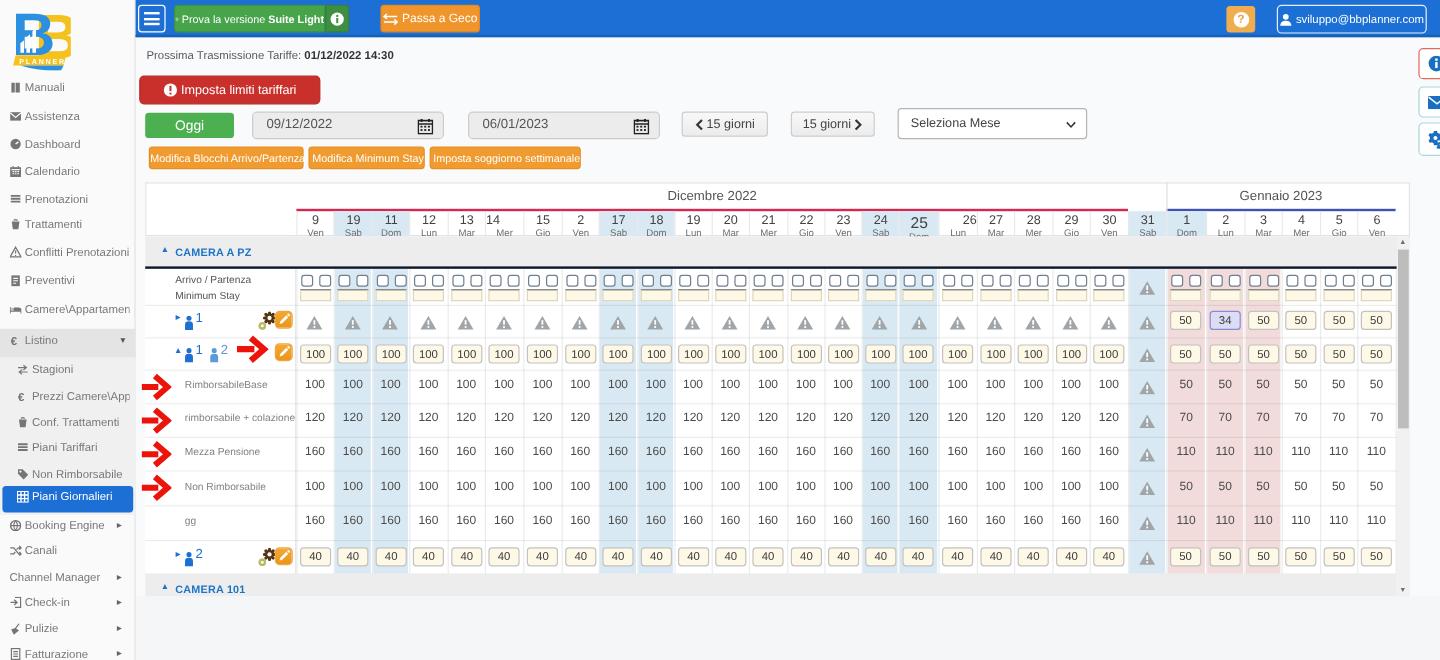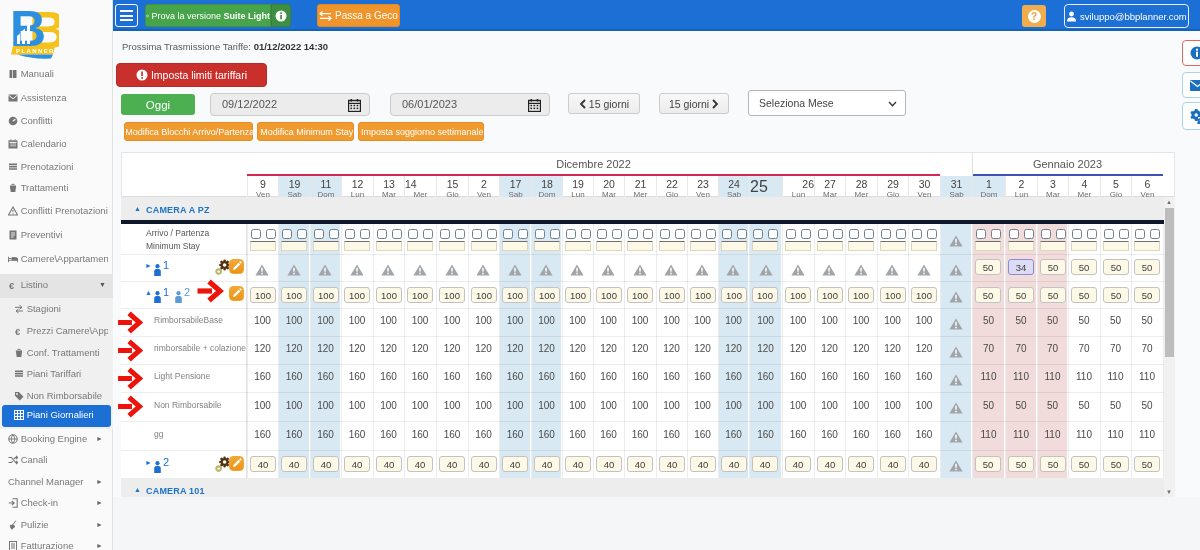--- a/index.html
+++ b/index.html
@@ -32,21 +32,21 @@
 <div class="ab" style="left:8px;top:68px;width:100px;height:14px;font-size:9.5px;color:#787878;white-space:nowrap;overflow:hidden;z-index:3"><svg width="10" height="10" viewBox="0 0 10 10" style="vertical-align:-1px">
       <path d="M1.5 1 h2.8 v8 H1.5 Z M5 1 h3.5 v8 H5 Z" fill="#757575"></path>
     </svg> <span style="vertical-align:1px">Manuali</span></div>
 <div class="ab" style="left:8px;top:91.5px;width:100px;height:14px;font-size:9.5px;color:#787878;white-space:nowrap;overflow:hidden;z-index:3"><svg width="10" height="10" viewBox="0 0 10 10" style="vertical-align:-1px">
       <rect x="0.5" y="1.5" width="9" height="7" fill="#757575"></rect>
       <path d="M0.5 2 L5 5.8 L9.5 2" stroke="#fafafa" fill="none"></path>
     </svg> <span style="vertical-align:1px">Assistenza</span></div>
 <div class="ab" style="left:8px;top:114.5px;width:100px;height:14px;font-size:9.5px;color:#787878;white-space:nowrap;overflow:hidden;z-index:3"><svg width="10" height="10" viewBox="0 0 10 10" style="vertical-align:-1px">
       <circle cx="5" cy="5" r="4.3" fill="#757575"></circle>
       <path d="M5 5 L7.4 3.2" stroke="#fafafa" stroke-width="1.2"></path>
-    </svg> <span style="vertical-align:1px">Conflitti</span></div>
+    </svg> <span style="vertical-align:1px">Dashboard</span></div>
 <div class="ab" style="left:8px;top:138px;width:100px;height:14px;font-size:9.5px;color:#787878;white-space:nowrap;overflow:hidden;z-index:3"><svg width="10" height="10" viewBox="0 0 10 10" style="vertical-align:-1px">
       <rect x="0.5" y="1.3" width="9" height="8.2" fill="#757575"></rect>
       <path d="M2.8 1.3 v-1 M7.2 1.3 v-1" stroke="#757575"></path>
       <path d="M1.5 3.4 h7" stroke="#fafafa"></path>
       <path d="M2.4 5 h1.4 M4.4 5 h1.4 M6.4 5 h1.4 M2.4 6.8 h1.4 M4.4 6.8 h1.4 M6.4 6.8 h1.4" stroke="#fafafa" stroke-width="0.9"></path>
     </svg> <span style="vertical-align:1px">Calendario</span></div>
 <div class="ab" style="left:8px;top:161px;width:100px;height:14px;font-size:9.5px;color:#787878;white-space:nowrap;overflow:hidden;z-index:3"><svg width="10" height="10" viewBox="0 0 10 10" style="vertical-align:-1px">
       <path d="M1 2.2 h8 M1 4.6 h8 M1 7 h8" stroke="#757575" stroke-width="1.6"></path>
     </svg> <span style="vertical-align:1px">Prenotazioni</span></div>
 <div class="ab" style="left:8px;top:181.5px;width:100px;height:14px;font-size:9.5px;color:#787878;white-space:nowrap;overflow:hidden;z-index:3"><svg width="10" height="10" viewBox="0 0 10 10" style="vertical-align:-1px">
@@ -287,21 +287,21 @@
   </div>
 <div class="ab" style="left:687px;top:176px;width:31px;height:21px;border-left:1px solid #e8e8e8">
     <div style="font-size:10.5px;color:#424242;text-align:center;margin-top:2px">23</div>
     <div style="font-size:8px;color:#6d6d6d;text-align:center">Ven</div>
   </div>
 <div class="ab" style="left:718px;top:176px;width:31px;height:21px;background:#d9e9f3;border-left:1px solid #e8e8e8">
     <div style="font-size:10.5px;color:#424242;text-align:center;margin-top:2px">24</div>
     <div style="font-size:8px;color:#6d6d6d;text-align:center">Sab</div>
   </div>
 <div class="ab" style="left:749px;top:176px;width:33px;height:21px;background:#d9e9f3;border-left:1px solid #e8e8e8">
-    <div style="font-size:16px;color:#424242;margin-top:2px">25</div>
+    <div style="font-size:13px;color:#424242;text-align:center;margin-top:2px">25</div>
     <div style="font-size:8px;color:#6d6d6d;text-align:center">Dom</div>
   </div>
 <div class="ab" style="left:782px;top:176px;width:32px;height:21px;border-left:1px solid #e8e8e8">
     <div style="font-size:10.5px;color:#424242;text-align:right;margin-top:2px">26</div>
     <div style="font-size:8px;color:#6d6d6d;text-align:center">Lun</div>
   </div>
 <div class="ab" style="left:814px;top:176px;width:31px;height:21px;border-left:1px solid #e8e8e8">
     <div style="font-size:10.5px;color:#424242;text-align:center;margin-top:2px">27</div>
     <div style="font-size:8px;color:#6d6d6d;text-align:center">Mar</div>
   </div>
@@ -379,21 +379,21 @@
 <div class="ab" style="left:908px;top:197px;width:1px;height:281px;background:#ececec"></div>
 <div class="ab" style="left:940px;top:197px;width:1px;height:281px;background:#ececec"></div>
 <div class="ab" style="left:972px;top:197px;width:1px;height:281px;background:#ececec"></div>
 <div class="ab" style="left:1005px;top:197px;width:1px;height:281px;background:#ececec"></div>
 <div class="ab" style="left:1037px;top:197px;width:1px;height:281px;background:#ececec"></div>
 <div class="ab" style="left:1068px;top:197px;width:1px;height:281px;background:#ececec"></div>
 <div class="ab" style="left:1100px;top:197px;width:1px;height:281px;background:#ececec"></div>
 <div class="ab" style="left:1131px;top:197px;width:1px;height:281px;background:#ececec"></div>
 <div class="ab" style="left:1163px;top:197px;width:1px;height:281px;background:#ececec"></div>
 <div class="ab" style="left:121px;top:197px;width:126px;height:281px;background:#fff;border-right:1px solid #e3e3e3"></div>
-<div class="ab" style="left:121px;top:197px;width:1042.5px;height:27px;background:#ededee;border-bottom:4px solid #0f172a;z-index:2">
+<div class="ab" style="left:121px;top:197px;width:1042.5px;height:27px;background:#ededee;border-bottom:2px solid #0f172a;z-index:2">
     <span style="position:absolute;left:13px;top:8px;color:#1b74c6;font-size:7px">▲</span>
     <span style="position:absolute;left:25px;top:8px;color:#1b74c6;font-size:9px;font-weight:bold;letter-spacing:0.2px">CAMERA A PZ</span>
   </div>
 <div class="ab" style="left:121px;top:478px;width:1042.5px;height:19px;background:#ededee;z-index:2">
     <span style="position:absolute;left:13px;top:8px;color:#1b74c6;font-size:7px">▲</span>
     <span style="position:absolute;left:25px;top:8px;color:#1b74c6;font-size:9px;font-weight:bold;letter-spacing:0.2px">CAMERA 101</span>
   </div>
 <div class="ab" style="left:121px;top:254px;width:1042.5px;height:1px;background:rgba(0,0,0,0.07)"></div>
 <div class="ab" style="left:121px;top:281px;width:1042.5px;height:1px;background:rgba(0,0,0,0.07)"></div>
 <div class="ab" style="left:121px;top:308px;width:1042.5px;height:1px;background:rgba(0,0,0,0.07)"></div>
@@ -763,21 +763,21 @@
 <div class="ab num" style="left:972px;top:343px;width:33px">70</div>
 <div class="ab num" style="left:1005px;top:343px;width:32px">70</div>
 <div class="ab num" style="left:1037px;top:343px;width:31px">70</div>
 <div class="ab num" style="left:1068px;top:343px;width:32px">70</div>
 <div class="ab num" style="left:1100px;top:343px;width:31px">70</div>
 <div class="ab num" style="left:1131px;top:343px;width:32px">70</div>
 <div class="ab" style="left:118px;top:339px;z-index:4"><svg width="25" height="23" viewBox="0 0 26 24">
       <path d="M0 12 H14.5" stroke="#ec130b" stroke-width="5.2" fill="none"></path>
       <path d="M11.5 2.5 L22.5 12 L11.5 21.5" stroke="#ec130b" stroke-width="5.2" fill="none"></path>
     </svg></div>
-<div class="ab row-lbl" style="left:154px;top:371px">Light Pensione</div>
+<div class="ab row-lbl" style="left:154px;top:371px">Mezza Pensione</div>
 <div class="ab num" style="left:247px;top:371px;width:31px">160</div>
 <div class="ab num" style="left:278px;top:371px;width:32px">160</div>
 <div class="ab num" style="left:310px;top:371px;width:31px">160</div>
 <div class="ab num" style="left:341px;top:371px;width:32px">160</div>
 <div class="ab num" style="left:373px;top:371px;width:31px">160</div>
 <div class="ab num" style="left:404px;top:371px;width:32px">160</div>
 <div class="ab num" style="left:436px;top:371px;width:32px">160</div>
 <div class="ab num" style="left:468px;top:371px;width:31px">160</div>
 <div class="ab num" style="left:499px;top:371px;width:32px">160</div>
 <div class="ab num" style="left:531px;top:371px;width:31px">160</div>

